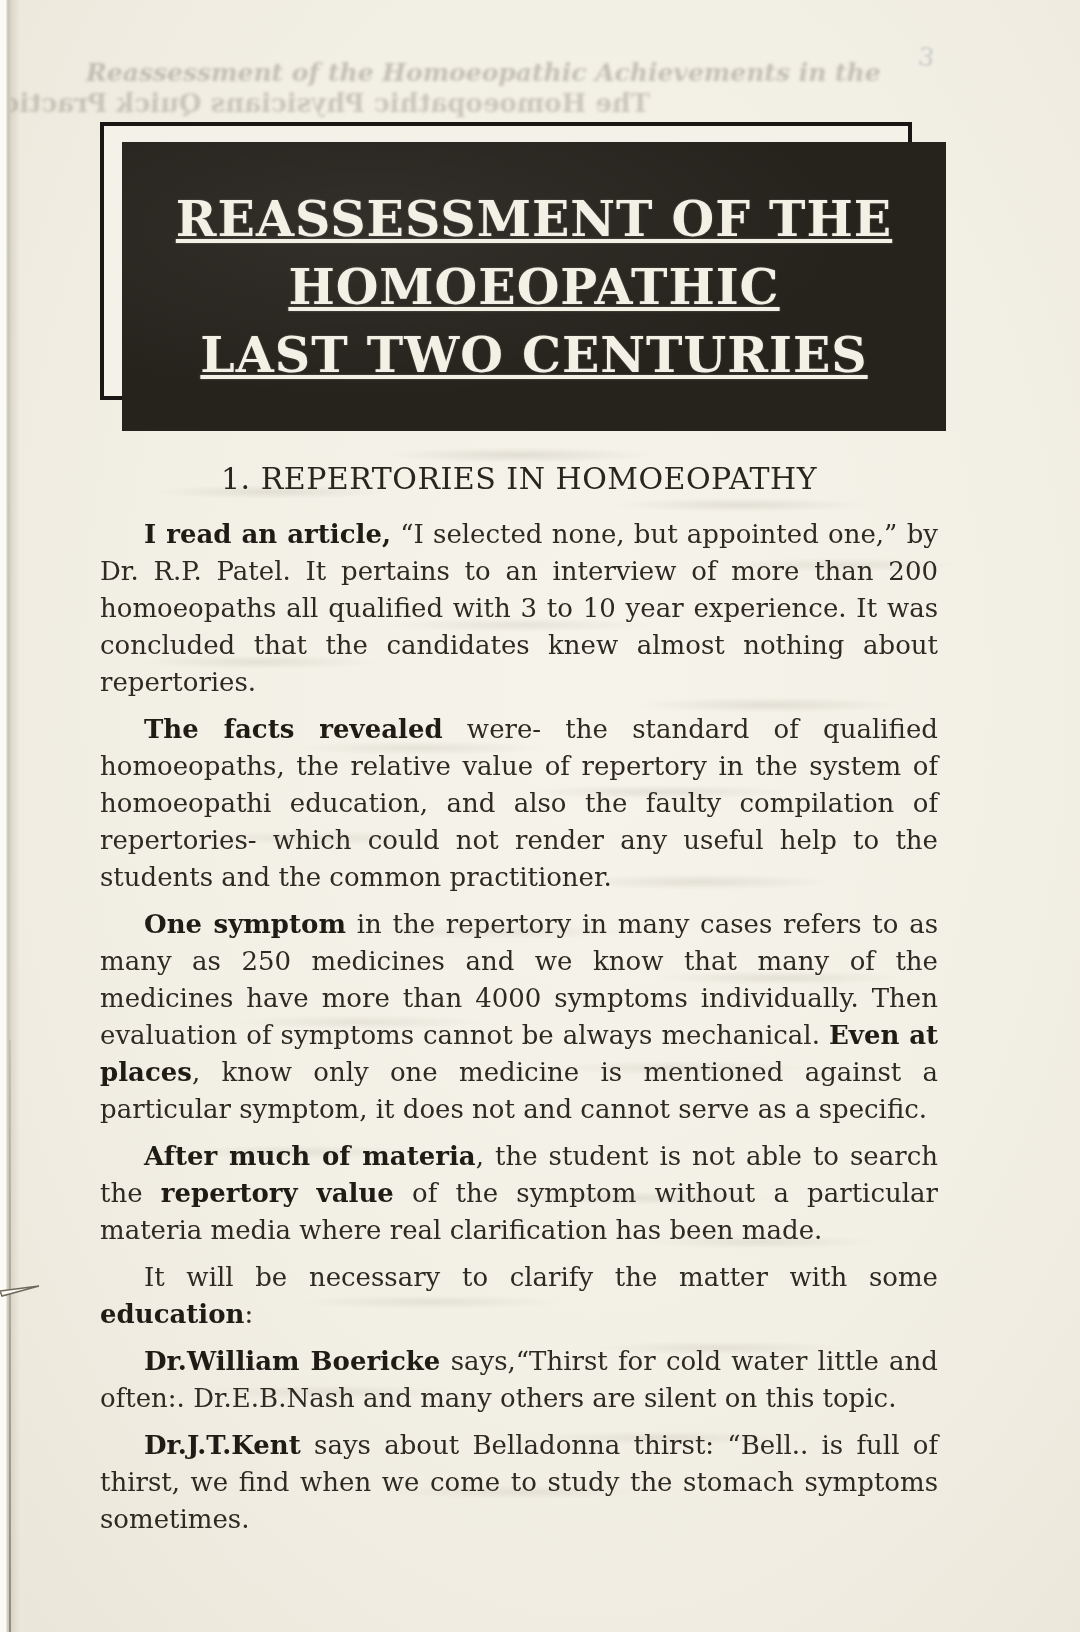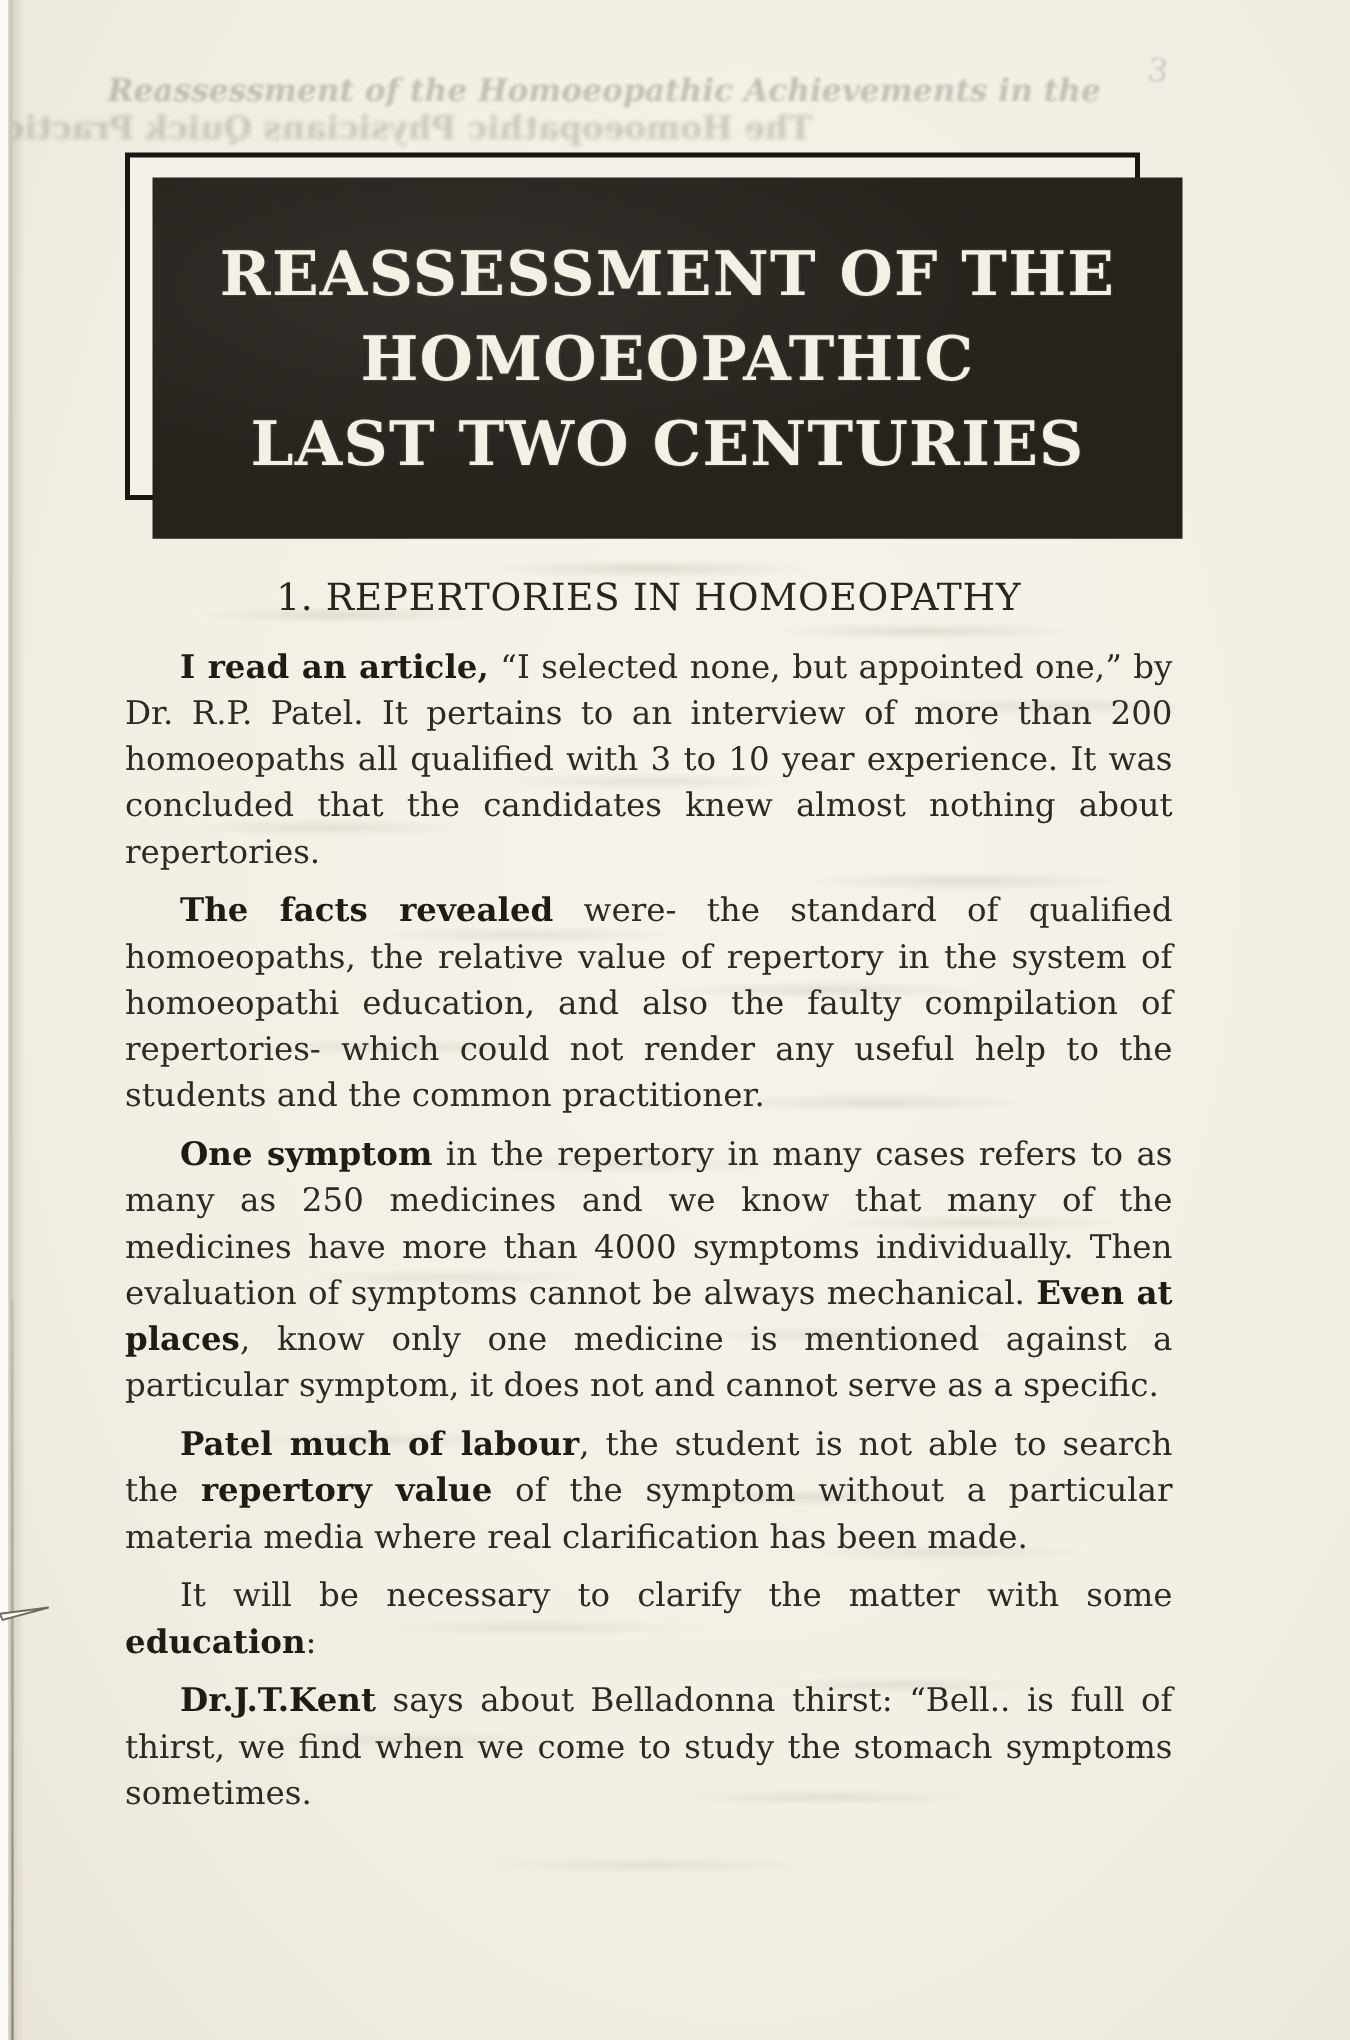--- a/index.html
+++ b/index.html
@@ -81,20 +81,21 @@
     position:absolute;left:122px;top:142px;width:824px;height:289px;
     background:
       radial-gradient(ellipse at 30% 30%, rgba(255,255,255,0.06), rgba(0,0,0,0) 60%),
       #26221c;
     color:#f3f0e6;
     display:flex;flex-direction:column;justify-content:center;align-items:center;
     text-align:center;
     font-weight:700;font-size:49px;line-height:68px;
     letter-spacing:1px;
     text-shadow:0 0 2px rgba(255,255,255,0.25);
+    text-decoration:underline;
   }
   .section-heading{
     position:absolute;left:100px;top:461px;width:838px;
     text-align:center;font-weight:400;font-size:30px;
     color:#29251f;letter-spacing:0.5px;
   }
   .article{
     position:absolute;left:100px;top:516px;width:838px;
     font-size:26px;line-height:37px;color:#2e2a23;
     text-align:justify;
@@ -121,22 +122,23 @@
     <div>HOMOEOPATHIC</div>
     <div>LAST TWO CENTURIES</div>
   </div>
 
   <div class="section-heading">1. REPERTORIES IN HOMOEOPATHY</div>
 
   <div class="article">
       <p><b>I read an article,</b><span> “I selected none, but appointed one,” by Dr. R.P. Patel. It pertains to an interview of more than 200 homoeopaths all qualified with 3 to 10 year experience. It was concluded that the candidates knew almost nothing about repertories.</span></p>
       <p><b>The facts revealed</b><span> were- the standard of qualified homoeopaths, the relative value of repertory in the system of homoeopathi education, and also the faulty compilation of repertories- which could not render any useful help to the students and the common practitioner.</span></p>
       <p><b>One symptom</b><span> in the repertory in many cases refers to as many as 250 medicines and we know that many of the medicines have more than 4000 symptoms individually. Then evaluation of symptoms cannot be always mechanical. </span><b>Even at places</b><span>, know only one medicine is mentioned against a particular symptom, it does not and cannot serve as a specific.</span></p>
-      <p><b>Patel much of labour</b><span>, the student is not able to search the </span><b>repertory value</b><span> of the symptom without a particular materia media where real clarification has been made.</span></p>
+      <p><b>After much of materia</b><span>, the student is not able to search the </span><b>repertory value</b><span> of the symptom without a particular materia media where real clarification has been made.</span></p>
       <p><span>It will be necessary to clarify the matter with some </span><b>education</b><span>:</span></p>
+      <p><b>Dr.William Boericke</b><span> says,“Thirst for cold water little and often:. Dr.E.B.Nash and many others are silent on this topic.</span></p>
       <p><b>Dr.J.T.Kent</b><span> says about Belladonna thirst: “Bell.. is full of thirst, we find when we come to study the stomach symptoms sometimes.</span></p>
     </div>
 
   <div class="page-edge"></div>
   <div class="page-edge-line"></div>
   <div class="tear">
     <svg width="42" height="22" xmlns="http://www.w3.org/2000/svg">
       <path d="M0,9 L39,4 L2,14 Z" fill="#fcfbf6" stroke="#6f6a5c" stroke-width="1.5"></path>
     </svg>
   </div>

